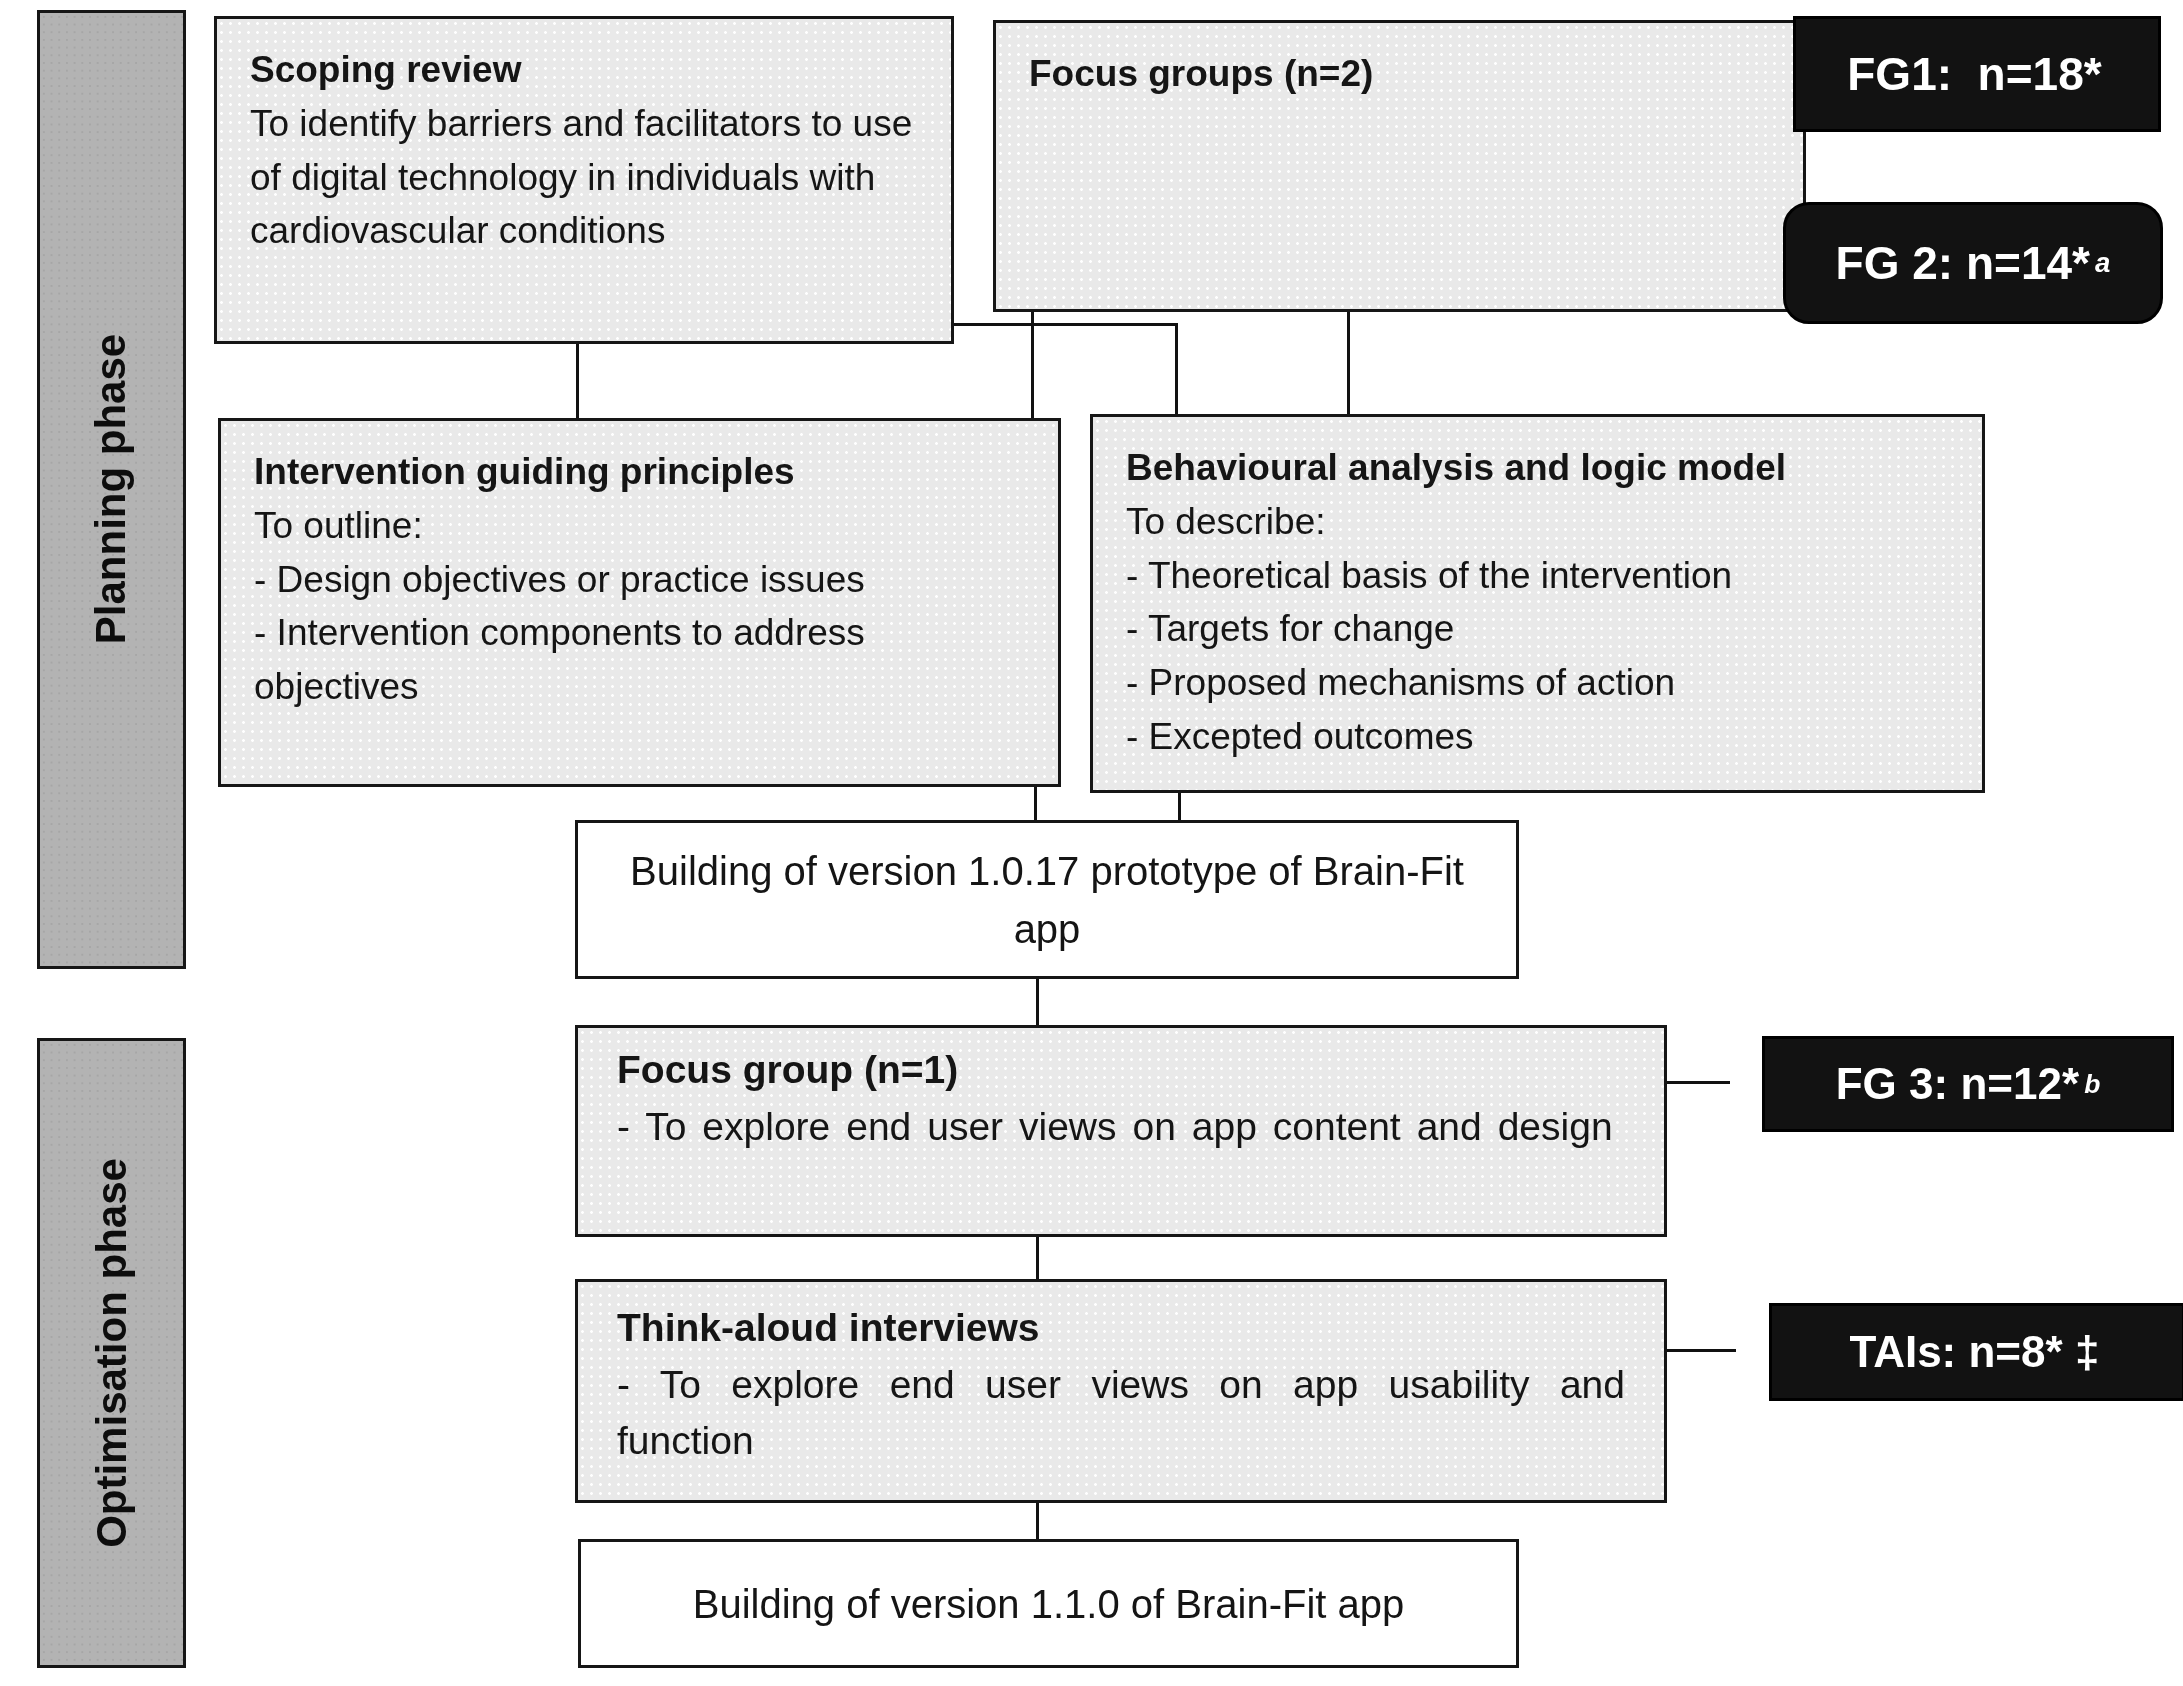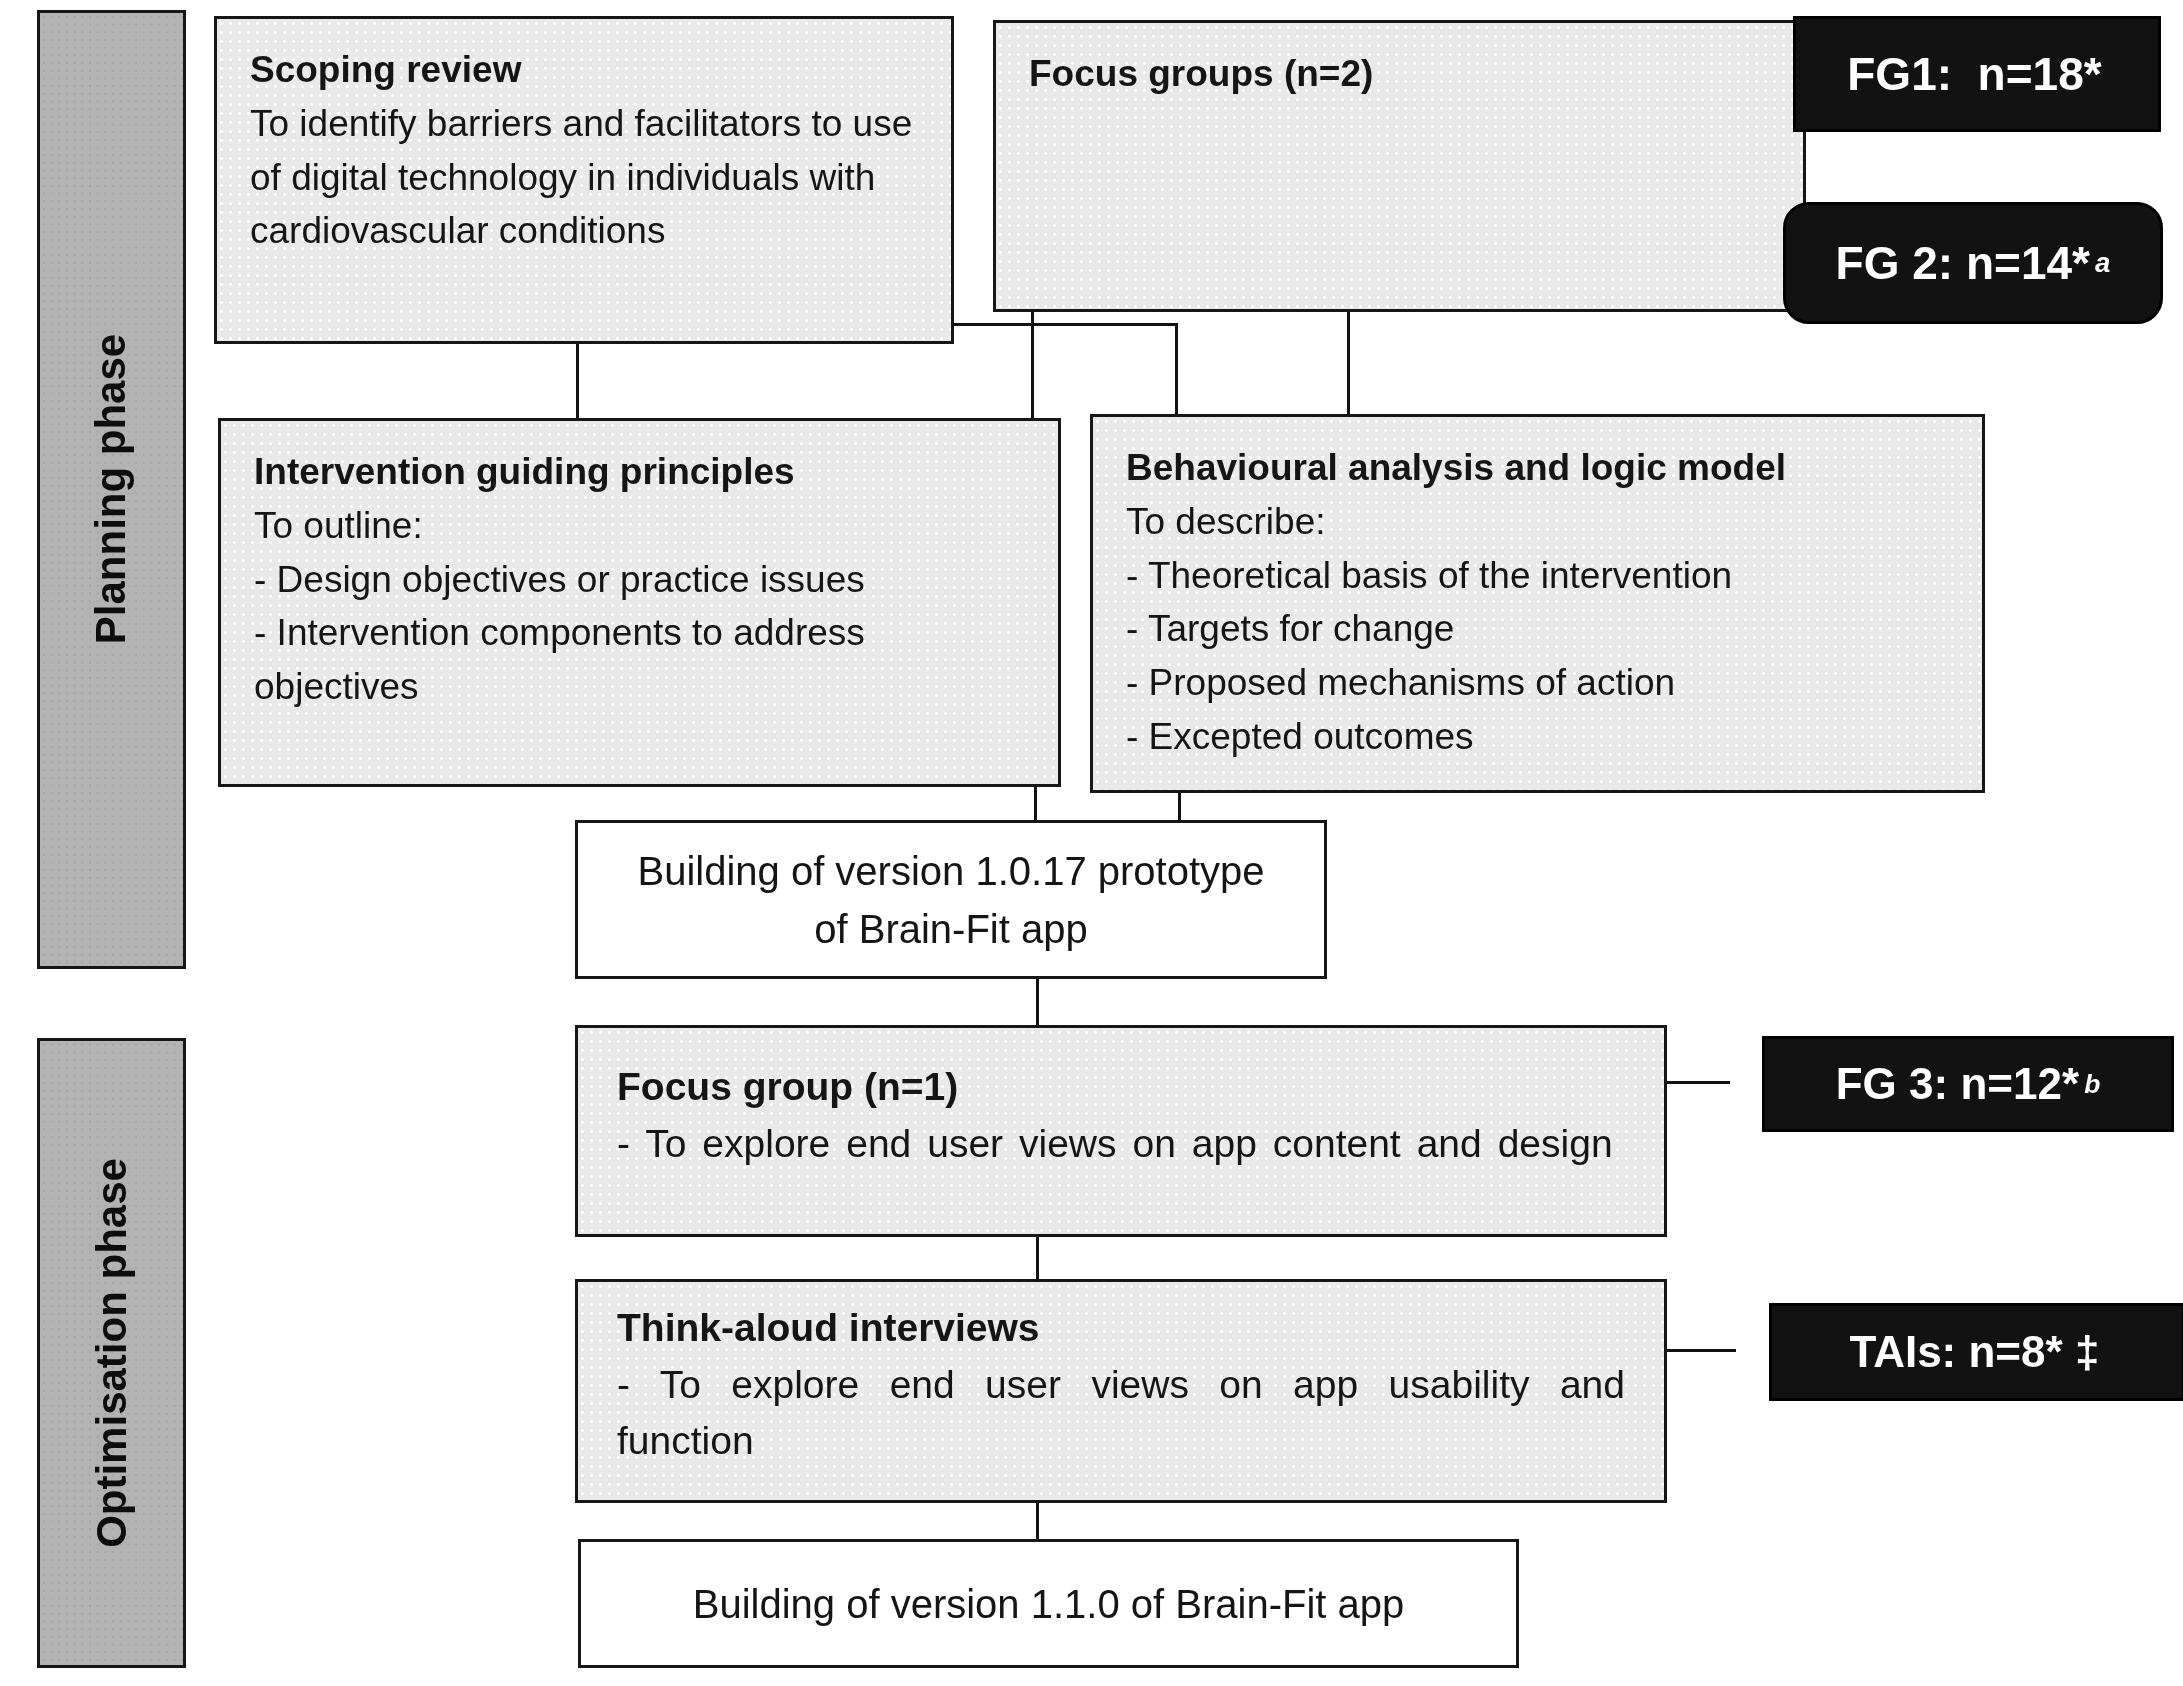--- a/index.html
+++ b/index.html
@@ -94,25 +94,25 @@
 
   <div class="box" style="left:1090px;top:414px;width:895px;height:379px;">
     <div class="title">Behavioural analysis and logic model</div>
     <div>To describe:</div>
     <div>- Theoretical basis of the intervention</div>
     <div>- Targets for change</div>
     <div>- Proposed mechanisms of action</div>
     <div>- Excepted outcomes</div>
   </div>
 
-  <div class="box white" style="left:575px;top:820px;width:752px;height:159px;padding-left:39px;">
+  <div class="box white" style="left:575px;top:820px;width:944px;height:159px;padding-left:39px;">
     <div>Building of version 1.0.17 prototype of Brain-Fit app</div>
   </div>
 
-  <div class="box" style="left:575px;top:1025px;width:1092px;height:212px;padding:31px 39px;font-size:39px;">
+  <div class="box" style="left:575px;top:1025px;width:1092px;height:212px;padding:14px 39px;font-size:39px;">
     <div class="title">Focus group (n=1)</div>
     <div class="justify">- To explore end user views on app content and design</div>
   </div>
 
   <div class="box" style="left:575px;top:1279px;width:1092px;height:224px;padding:18px 39px;font-size:39px;">
     <div class="title">Think-aloud interviews</div>
     <div class="justify">- To explore end user views on app usability and function</div>
   </div>
 
   <div class="box white" style="left:578px;top:1539px;width:941px;height:129px;">

